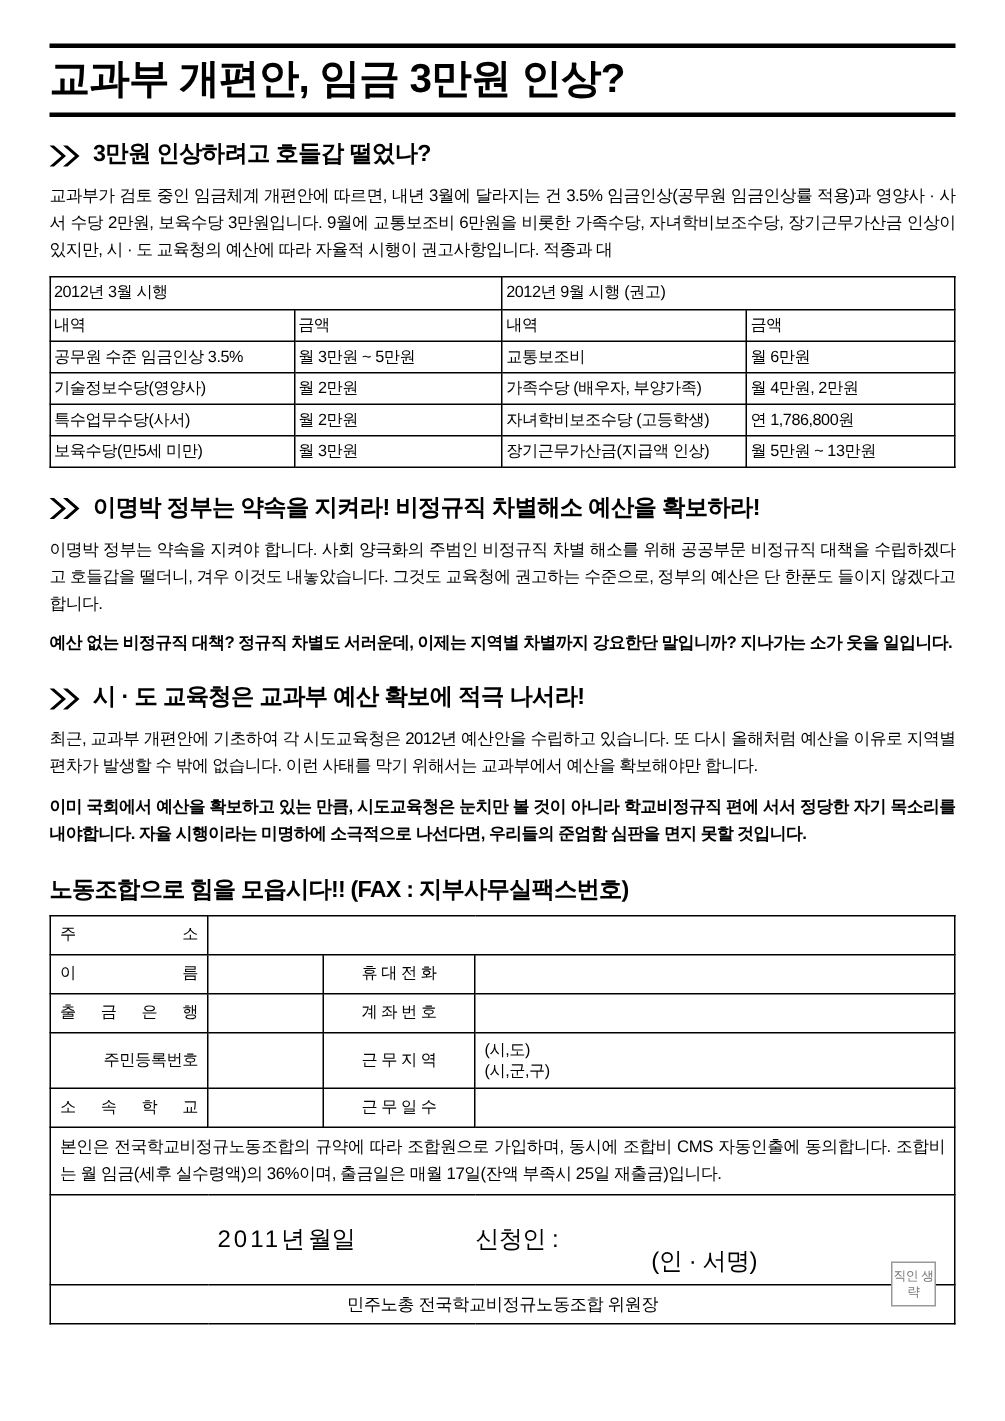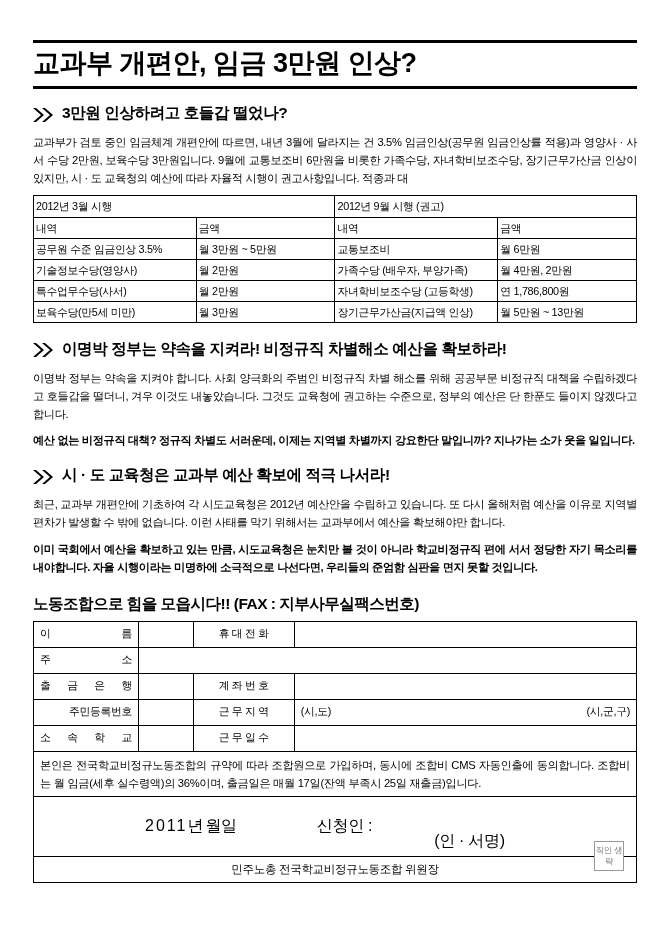--- a/index.html
+++ b/index.html
@@ -18,21 +18,21 @@
   .page {
     position: relative;
     width: 670px;
     height: 947px;
     padding: 0;
     box-sizing: border-box;
   }
   .inner {
     position: absolute;
     left: 33px;
-    top: 40px;
+    top: 29px;
     width: 604px;
   }
 
   
   .title-wrap {
     border-top: 3px solid #000;
     border-bottom: 3px solid #000;
     padding: 5px 0 7px 0;
     margin-bottom: 14px;
   }
@@ -263,41 +263,41 @@
       <span class="sec-title">시 · 도 교육청은 교과부 예산 확보에 적극 나서라!</span>
     </div>
     <p class="body">최근, 교과부 개편안에 기초하여 각 시도교육청은 2012년 예산안을 수립하고 있습니다. 또 다시 올해처럼 예산을 이유로 지역별편차가 발생할 수 밖에 없습니다. 이런 사태를 막기 위해서는 교과부에서 예산을 확보해야만 합니다.</p>
     <p class="body bold">이미 국회에서 예산을 확보하고 있는 만큼, 시도교육청은 눈치만 볼 것이 아니라 학교비정규직 편에 서서 정당한 자기 목소리를 내야합니다. 자율 시행이라는 미명하에 소극적으로 나선다면, 우리들의 준엄함 심판을 면지 못할 것입니다.</p>
 
     <div class="form-title">노동조합으로 힘을 모읍시다!! (FAX : 지부사무실팩스번호)</div>
 
     <table class="formtable">
       <tbody>
         <tr>
-          <td class="lab">이 름</td>
-          <td class="val"></td>
-          <td class="lab2">휴 대 전 화</td>
-          <td class="val"></td>
-        </tr>
-        <tr>
           <td class="lab">주 소</td>
           <td class="val" colspan="3"></td>
         </tr>
         <tr>
+          <td class="lab">이 름</td>
+          <td class="val"></td>
+          <td class="lab2">휴 대 전 화</td>
+          <td class="val"></td>
+        </tr>
+        <tr>
           <td class="lab">출 금 은 행</td>
           <td class="val"></td>
           <td class="lab2">계 좌 번 호</td>
           <td class="val"></td>
         </tr>
         <tr>
           <td class="lab2" style="text-align:right;padding-left:10px;">주민등록번호</td>
           <td class="val"></td>
           <td class="lab2">근 무 지 역</td>
           <td class="val">
-            <div style="display:flex;justify-content:space-between;color:#000;">
+            <div style="display:flex;justify-content:flex-start;color:#000;flex-direction:column;">
               <span>(시,도)</span>
               <span>(시,군,구)</span>
             </div>
           </td>
         </tr>
         <tr>
           <td class="lab">소 속 학 교</td>
           <td class="val"></td>
           <td class="lab2">근 무 일 수</td>
           <td class="val"></td>

